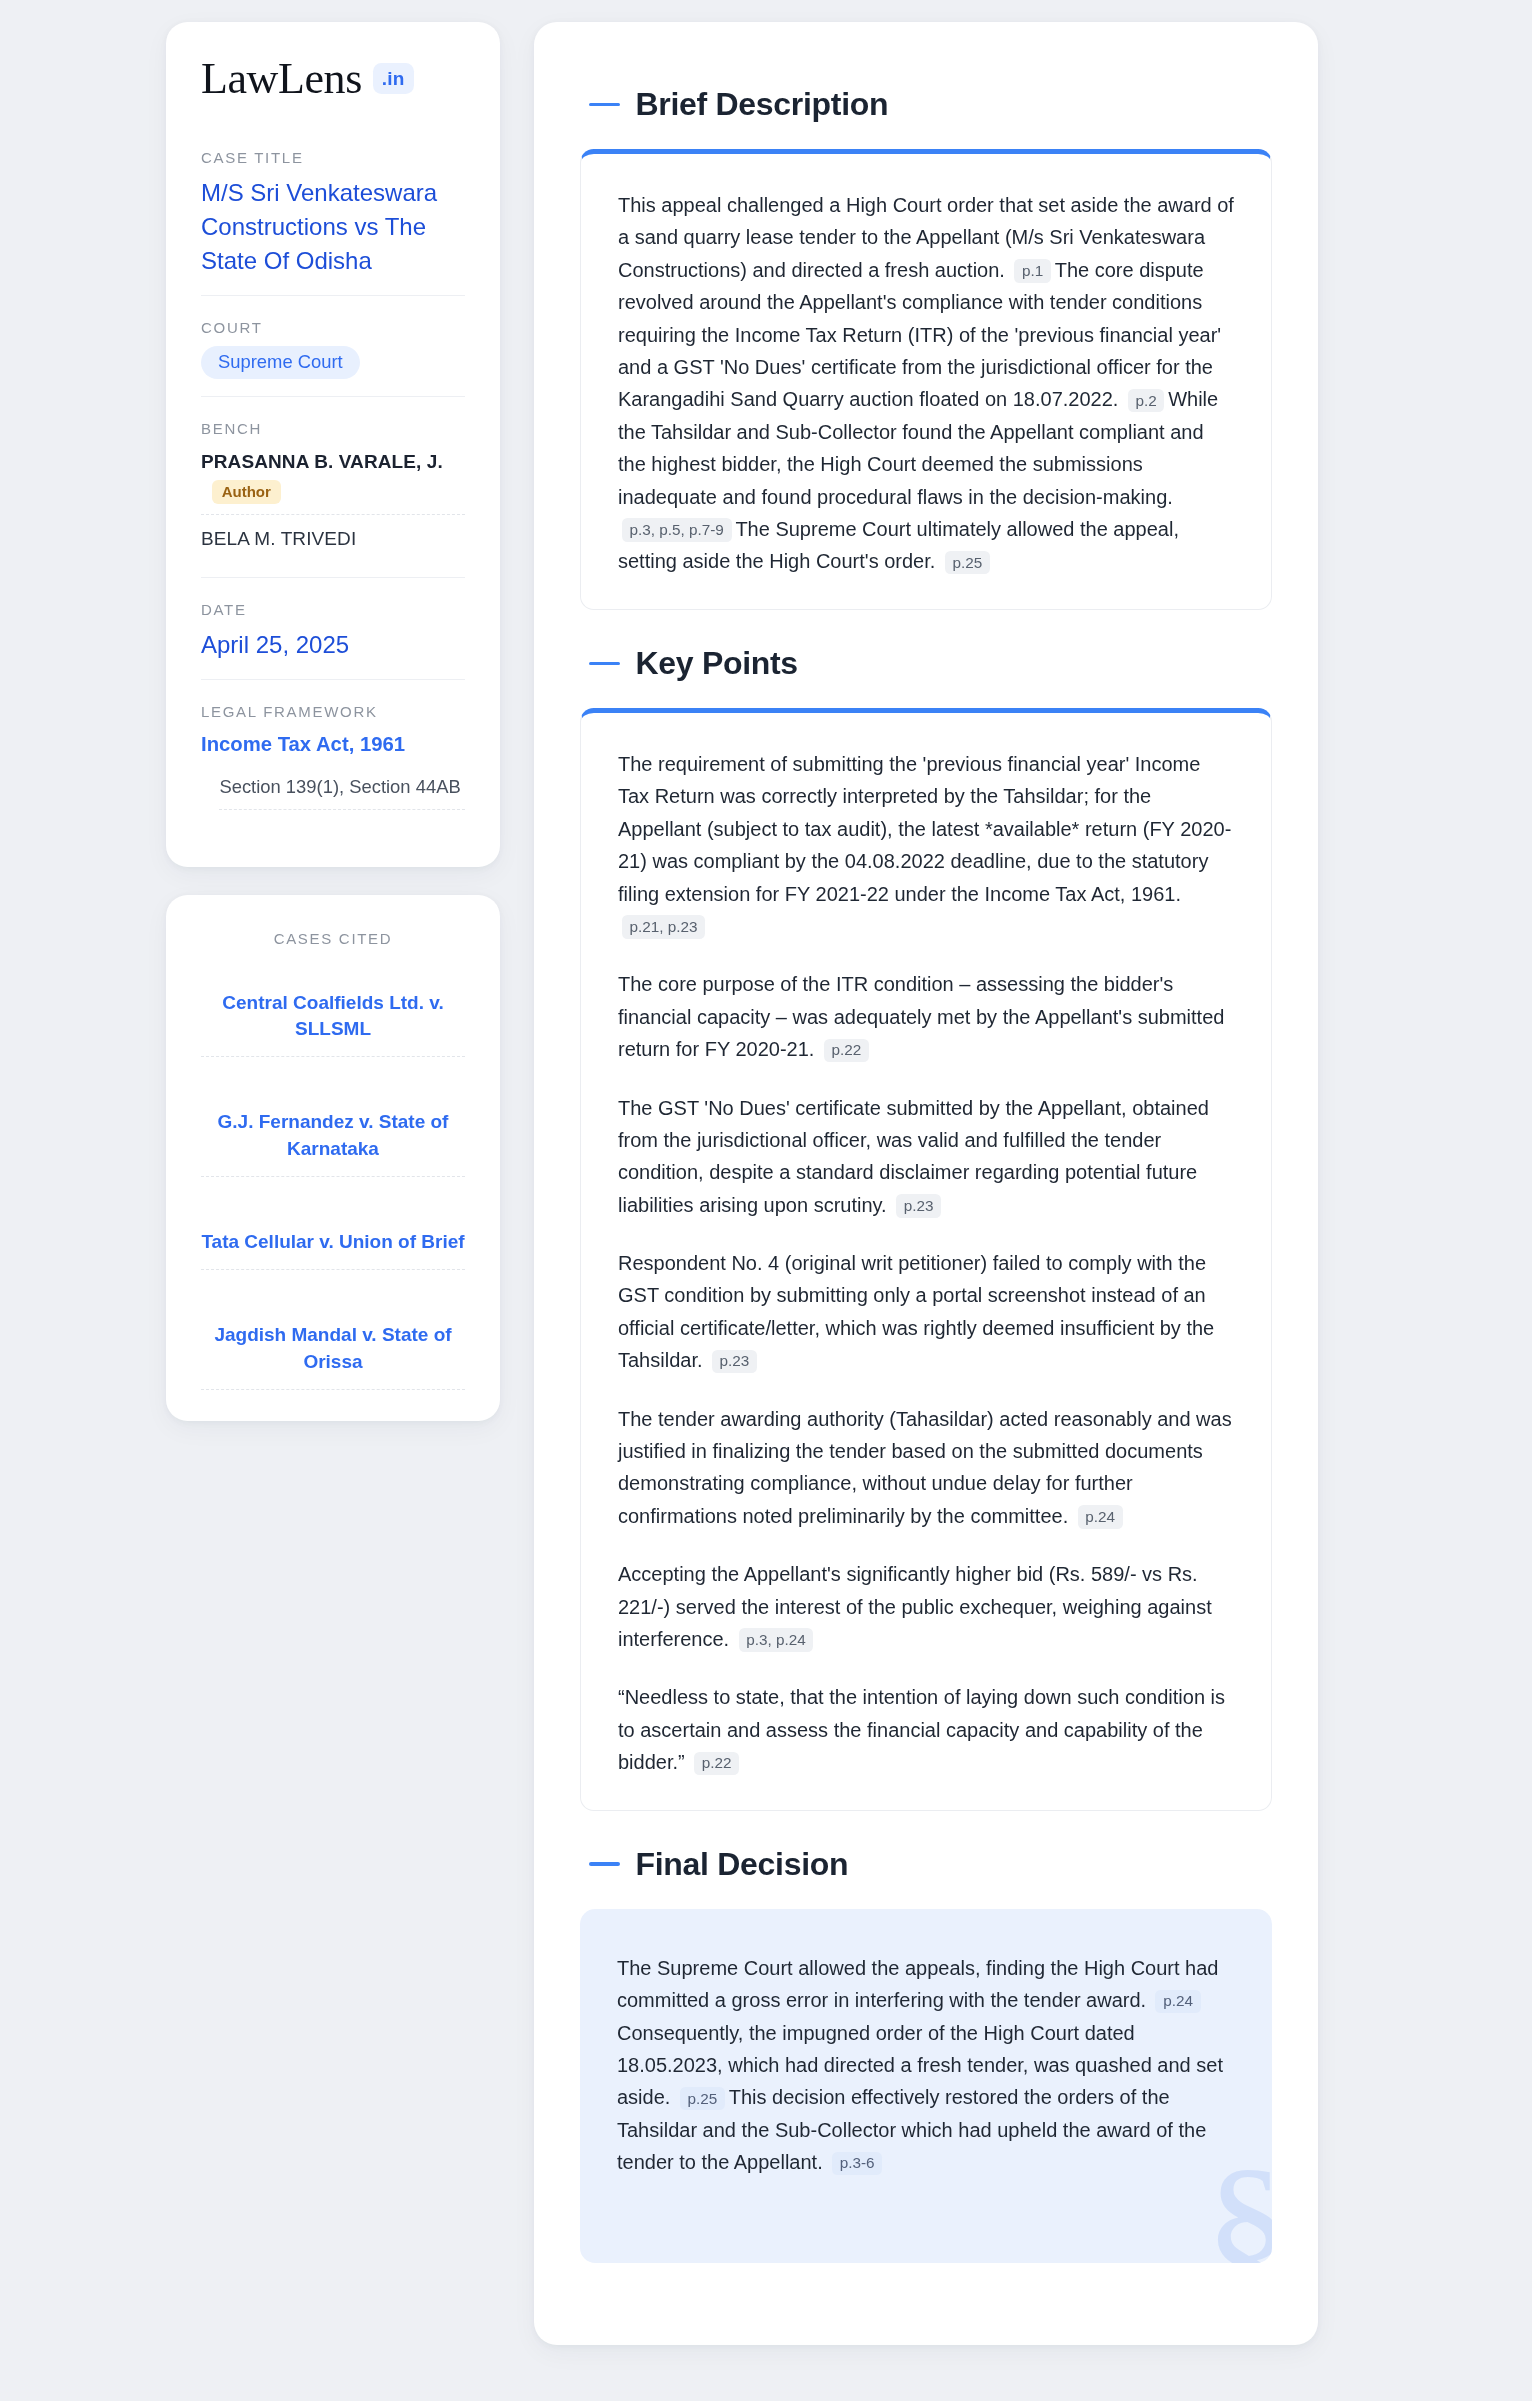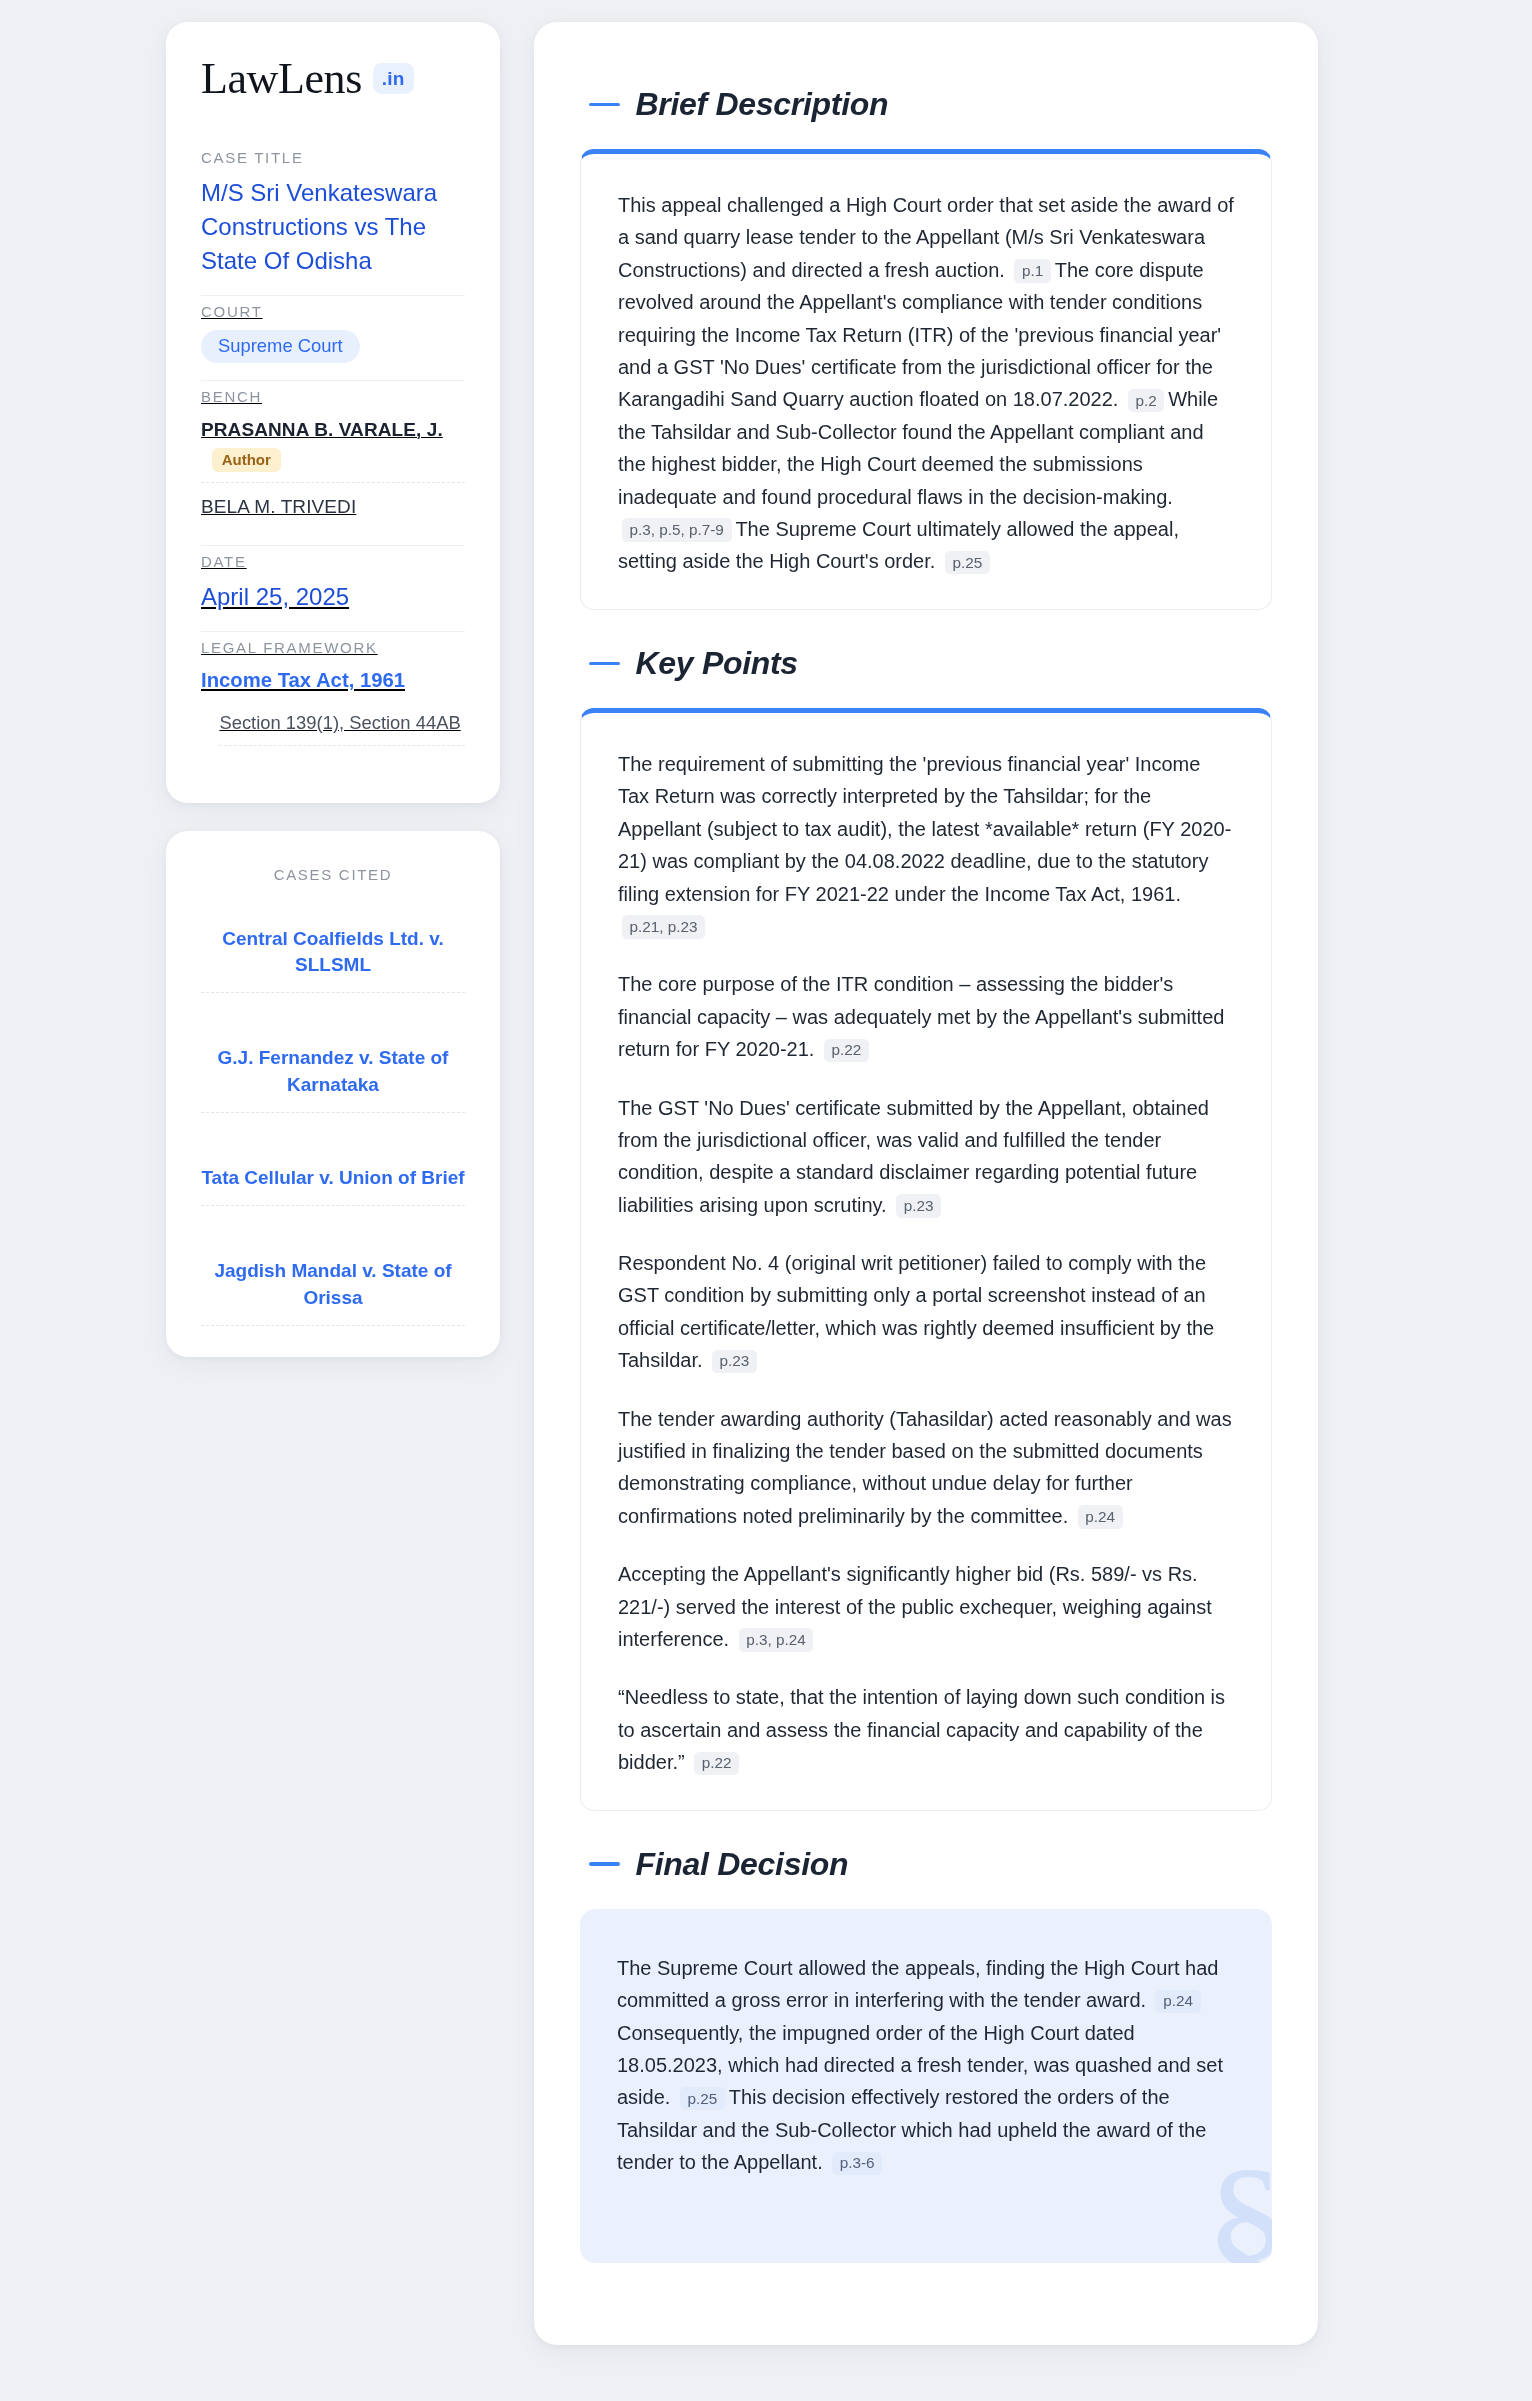--- a/index.html
+++ b/index.html
@@ -55,21 +55,21 @@
     color: #2f6bf0;
     font-size: 19px;
     font-weight: bold;
     border-radius: 8.4px;
     padding: 5.4px 9.2px 6.1px 9.2px;
     line-height: 1;
     letter-spacing: 0.2px;
   }
 
   .field { padding-bottom: 17px; }
-  .field + .field { padding-top: 7px; border-top: 1.1px solid #edeff3; text-decoration: underline; }
+  .field + .field { padding-top: 23px; border-top: 1.1px solid #edeff3; }
 
   .field-label {
     font-size: 15px;
     letter-spacing: 1.7px;
     color: #8d949f;
     text-transform: uppercase;
     margin-bottom: 10px;
   }
   .field-value {
     font-size: 24px;
@@ -148,21 +148,20 @@
     padding: 43px 46px 69px 46px;
     box-shadow: 0 1.5px 7.7px rgba(24,35,60,0.045), 0 7.7px 26px rgba(24,35,60,0.045);
   }
 
   .section { margin-bottom: 13.8px; }
   .section-head {
     display: flex;
     align-items: center;
     gap: 15.3px;
     padding: 21.5px 0 26px 9.2px;
-    font-style: italic;
   }
   .head-dash {
     width: 31px;
     height: 3.8px;
     border-radius: 2.3px;
     background: #3b82f6;
     flex: 0 0 31px;
   }
   .head-title {
     font-size: 32px;

